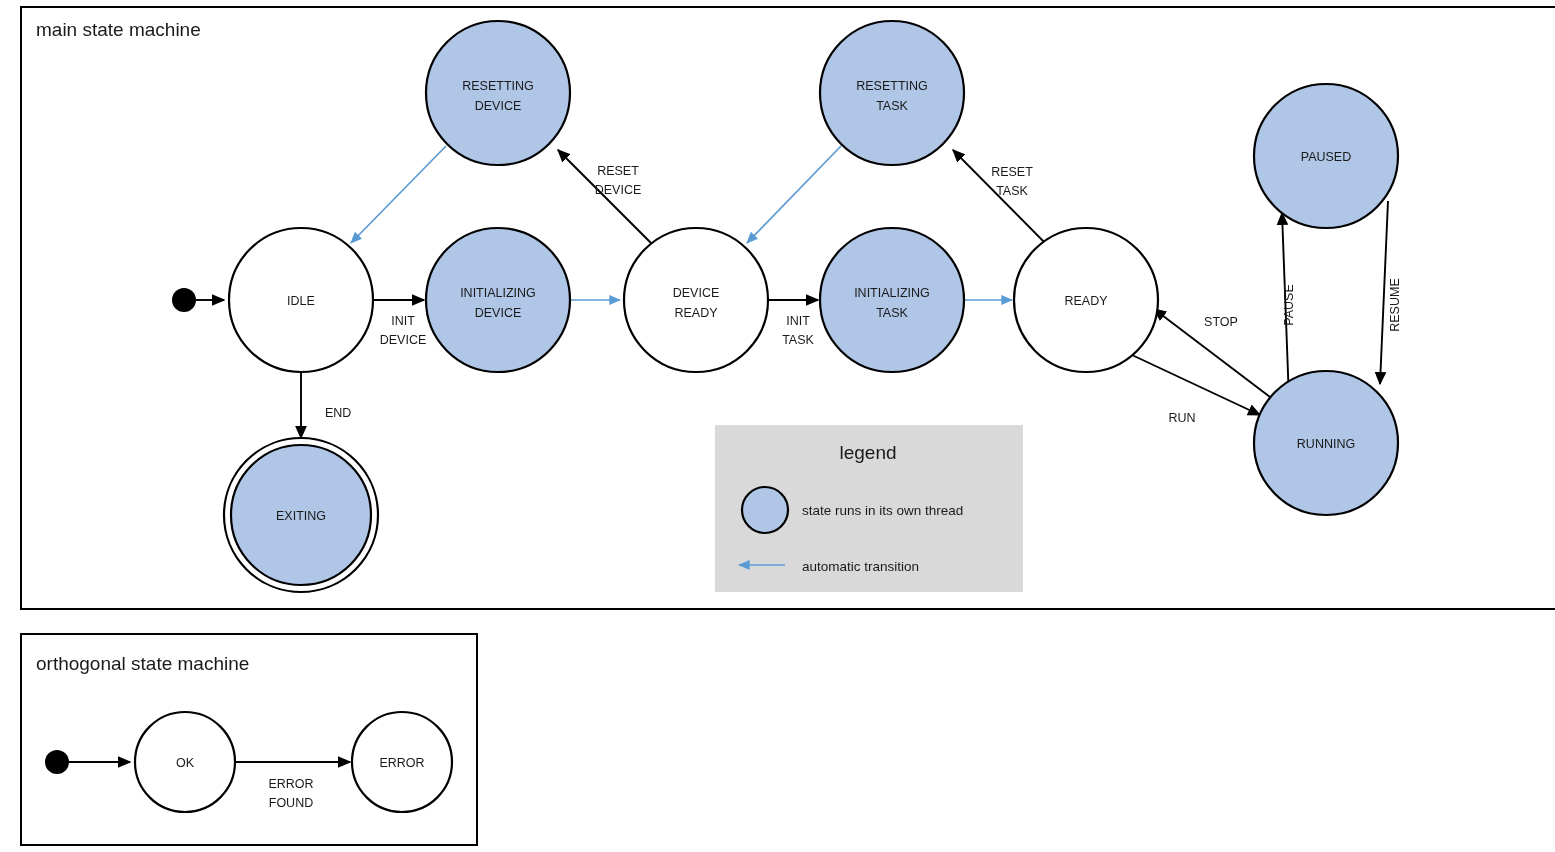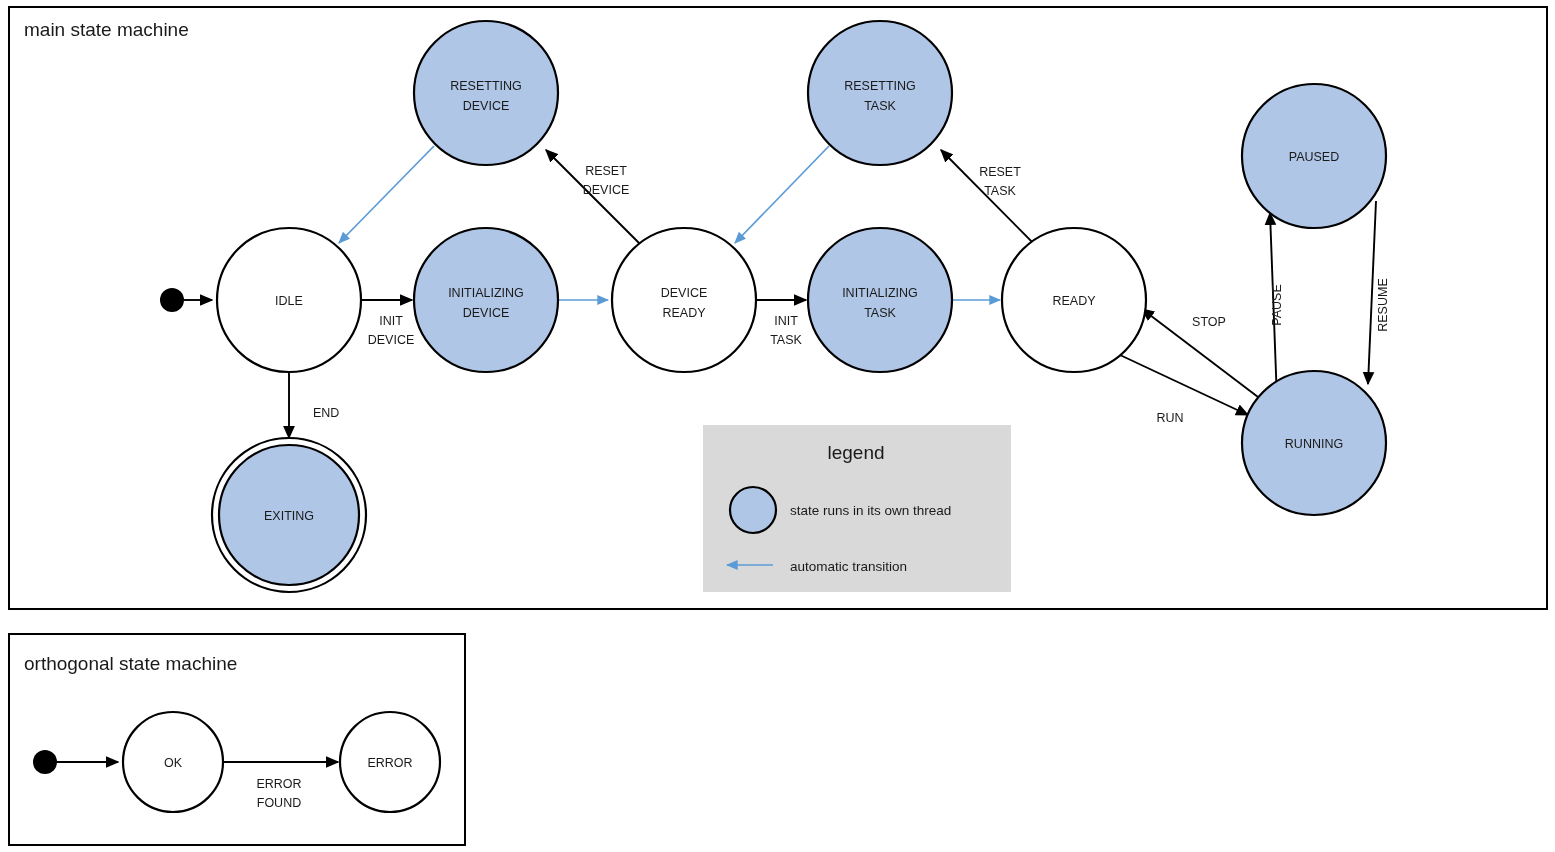--- a/index.html
+++ b/index.html
@@ -10,20 +10,21 @@
   body {
     width: 1555px;
     height: 852px;
     font-family: "Liberation Sans", sans-serif;
     overflow: hidden;
   }
   #canvas {
     position: relative;
     width: 1298px;
     height: 852px;
+    margin-left: 12px;
   }
   svg.diagram {
     position: absolute;
     top: 0;
     left: 0;
     width: 1555px;
     height: 852px;
   }
   .frame-box {
     fill: #ffffff;

